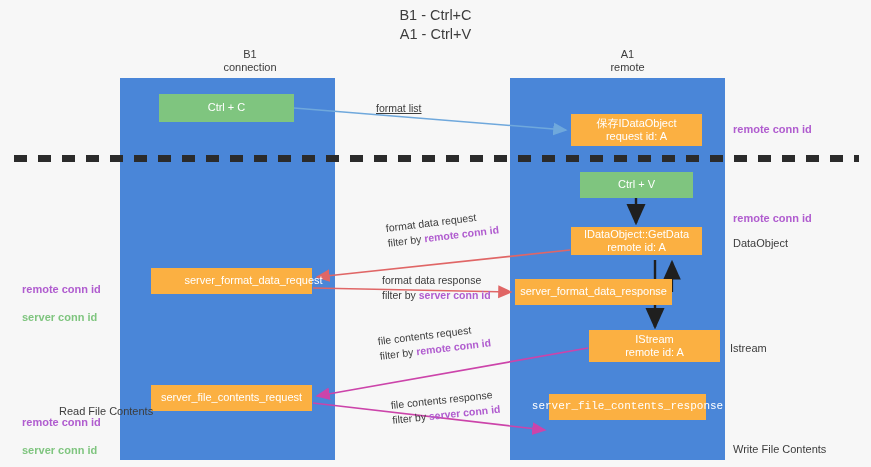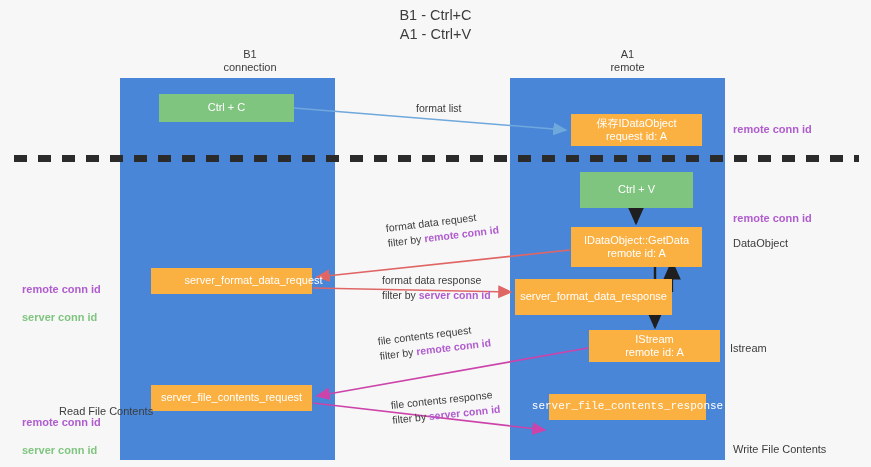--- a/index.html
+++ b/index.html
@@ -36,24 +36,24 @@
     display:flex;flex-direction:column;
     align-items:center;justify-content:center;
     color:#ffffff;font-size:11px;line-height:13.5px;
     text-align:center;white-space:pre-line;
     padding:2px 4px;
   }
   .green{background:#7fc57f;}
   .orange{background:#fbb042;}
   #n-ctrlc{left:159px;top:94px;width:135px;height:28px;}
   #n-dataobj{left:571px;top:114px;width:131px;height:32px;}
-  #n-ctrlv{left:580px;top:172px;width:113px;height:36px;}
-  #n-getdata{left:571px;top:227px;width:131px;height:40px;}
+  #n-ctrlv{left:580px;top:172px;width:113px;height:26px;}
+  #n-getdata{left:571px;top:227px;width:131px;height:28px;}
   #n-sfdreq{left:151px;top:268px;width:161px;height:26px;padding-left:48px;}
-  #n-sfdresp{left:515px;top:279px;width:157px;height:36px;}
+  #n-sfdresp{left:515px;top:279px;width:157px;height:26px;}
   #n-istream{left:589px;top:330px;width:131px;height:32px;}
   #n-sfcreq{left:151px;top:385px;width:161px;height:26px;}
   #n-sfcresp{left:549px;top:394px;width:157px;height:26px;font-family:Liberation Mono, monospace;}
   
   .ann{font-size:11px;line-height:14px;white-space:pre-line;}
   .purple{color:#b05ccf;font-weight:bold;}
   .greenT{color:#7fc57f;font-weight:bold;}
   .plain{color:#3c3c3c;}
   #ann-r1{left:733px;top:122px;}
   #ann-r2{left:733px;top:211px;}
@@ -61,21 +61,21 @@
   #ann-istream{left:730px;top:341px;}
   #ann-write{left:733px;top:423px;margin-top:19px;}
   #ann-l1{left:22px;top:268px;}
   #ann-read{left:25px;top:404px;padding-left:34px;}
   #ann-l2{left:22px;top:401px;}
   
   .elabel{
     font-size:10.5px;line-height:15px;color:#3c3c3c;
     white-space:nowrap;
   }
-  #el-formatlist{left:416px;top:101px;}
+  #el-formatlist{left:376px;top:101px;text-decoration:underline;}
   #el-fdreq{left:385px;top:221px;transform:rotate(-7deg);transform-origin:left top;}
   #el-fdresp{left:382px;top:273px;}
   #el-fcreq{left:377px;top:334px;transform:rotate(-7deg);transform-origin:left top;}
   #el-fcresp{left:390px;top:398px;transform:rotate(-6deg);transform-origin:left top;}
   
   #sep{
     left:14px;top:155px;width:845px;height:7px;
     background:repeating-linear-gradient(to right,#2b2b2b 0 13px,transparent 13px 24px);
   }
   svg.ovl{position:absolute;left:0;top:0;width:871px;height:467px;overflow:visible;pointer-events:none;}

